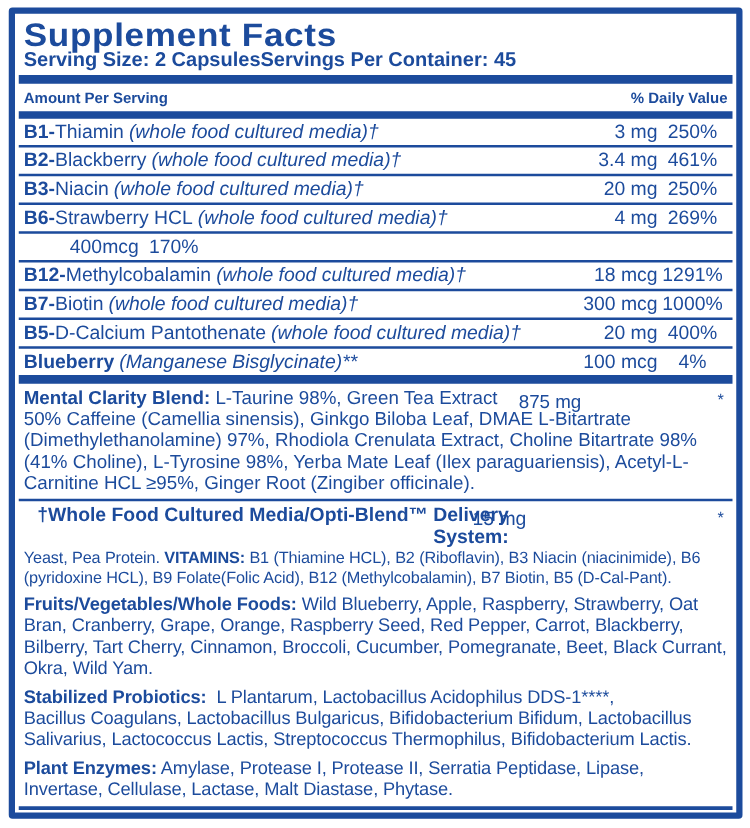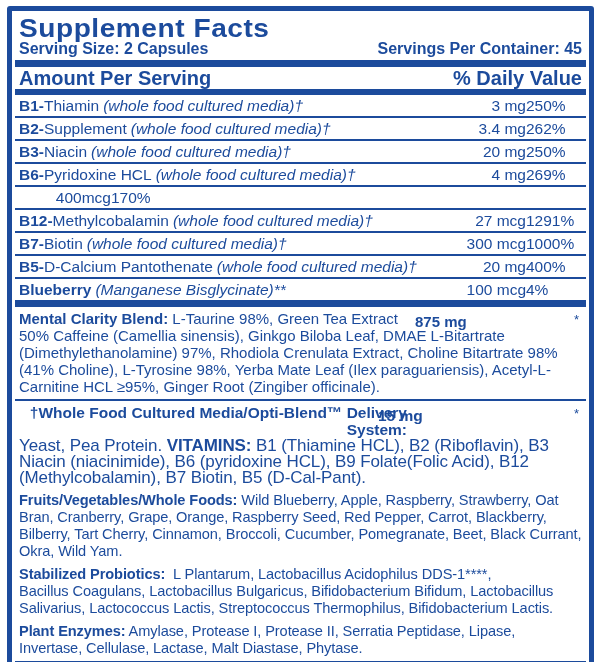--- a/index.html
+++ b/index.html
@@ -16,49 +16,49 @@
     border-radius:3px;
     padding:3px 3px 2px 3px;
   }
   .pad { padding:0 4px; }
   .title {
     font-size:26px; font-weight:bold; letter-spacing:.5px;
     transform:scaleX(1.08); transform-origin:left center;
     line-height:24px; margin-top:2px; white-space:nowrap;
   }
   .serving-row {
-    display:flex; justify-content:space-between;
+    display:flex; justify-content:flex-start;
     font-size:16px; font-weight:bold; line-height:17px; margin-bottom:3px;
   }
   .bar { background:var(--brand); width:100%; }
   .bar-7 { height:7px; }
   .bar-6 { height:6px; }
   .line-2 { height:2px; background:var(--brand); width:100%; }
   .line-3 { height:3px; background:var(--brand); width:100%; }
   .col-head {
     display:flex; justify-content:space-between;
-    font-size:20px; font-weight:bold; line-height:16px; padding:3px 4px 3px 4px;
+    font-size:12px; font-weight:bold; line-height:16px; padding:3px 4px 3px 4px;
   }
   .nrow {
     display:flex; align-items:baseline;
     font-size:15.5px; line-height:16px; padding:2.5px 4px;
     border-top:2px solid var(--brand);
   }
   .nrow:first-child { border-top:none; }
   .nname { flex:1 1 auto; white-space:nowrap; }
   .nname b { font-weight:bold; }
   .note { font-style:italic; margin-left:4px; }
   .namt { width:92px; text-align:right; white-space:nowrap; }
-  .ndv  { width:56px; text-align:left; white-space:nowrap; }
+  .ndv  { width:56px; text-align:center; white-space:nowrap; }
   .section { position:relative; padding:3px 4px 4px 4px; font-size:15px; line-height:17px; }
   .section b { font-weight:bold; }
   .first-line { position:relative; padding-right:175px; }
-  .amt-abs { position:absolute; top:3px; white-space:nowrap; font-weight:bold; }
+  .amt-abs { position:absolute; top:3px; white-space:nowrap; font-weight:normal; }
   .ast-abs { position:absolute; top:1px; right:3px; font-size:13px; }
-  .small-text { font-size:17px; line-height:16px; letter-spacing:-0.1px; }
+  .small-text { font-size:13px; line-height:16px; letter-spacing:-0.1px; }
   .para { padding:2px 4px 4px 4px; font-size:14.6px; line-height:17px; letter-spacing:-0.1px; }
   .prewrap { white-space:pre-wrap; }
 </style>
 </head>
 <body>
 
 <div class="label-box">
 
   <div class="pad">
     <div class="title">Supplement Facts</div>
@@ -77,41 +77,41 @@
 
   <div class="bar bar-6"></div>
 
   <div>
     <div class="nrow">
       <div class="nname"><b>B1-</b><span>Thiamin</span><i class="note">(whole food cultured media)†</i></div>
       <div class="namt">3 mg</div>
       <div class="ndv">250%</div>
     </div>
     <div class="nrow">
-      <div class="nname"><b>B2-</b><span>Supplement</span><i class="note">(whole food cultured media)†</i></div>
+      <div class="nname"><b>B2-</b><span>Blackberry</span><i class="note">(whole food cultured media)†</i></div>
       <div class="namt">3.4 mg</div>
-      <div class="ndv">262%</div>
+      <div class="ndv">461%</div>
     </div>
     <div class="nrow">
       <div class="nname"><b>B3-</b><span>Niacin</span><i class="note">(whole food cultured media)†</i></div>
       <div class="namt">20 mg</div>
       <div class="ndv">250%</div>
     </div>
     <div class="nrow">
-      <div class="nname"><b>B6-</b><span>Pyridoxine HCL</span><i class="note">(whole food cultured media)†</i></div>
+      <div class="nname"><b>B6-</b><span>Strawberry HCL</span><i class="note">(whole food cultured media)†</i></div>
       <div class="namt">4 mg</div>
       <div class="ndv">269%</div>
     </div>
     <div class="nrow">
       <div class="namt">400mcg</div>
       <div class="ndv">170%</div>
     </div>
     <div class="nrow">
       <div class="nname"><b>B12-</b><span>Methylcobalamin</span><i class="note">(whole food cultured media)†</i></div>
-      <div class="namt">27 mcg</div>
+      <div class="namt">18 mcg</div>
       <div class="ndv">1291%</div>
     </div>
     <div class="nrow">
       <div class="nname"><b>B7-</b><span>Biotin</span><i class="note">(whole food cultured media)†</i></div>
       <div class="namt">300 mcg</div>
       <div class="ndv">1000%</div>
     </div>
     <div class="nrow">
       <div class="nname"><b>B5-</b><span>D-Calcium Pantothenate</span><i class="note">(whole food cultured media)†</i></div>
       <div class="namt">20 mg</div>

